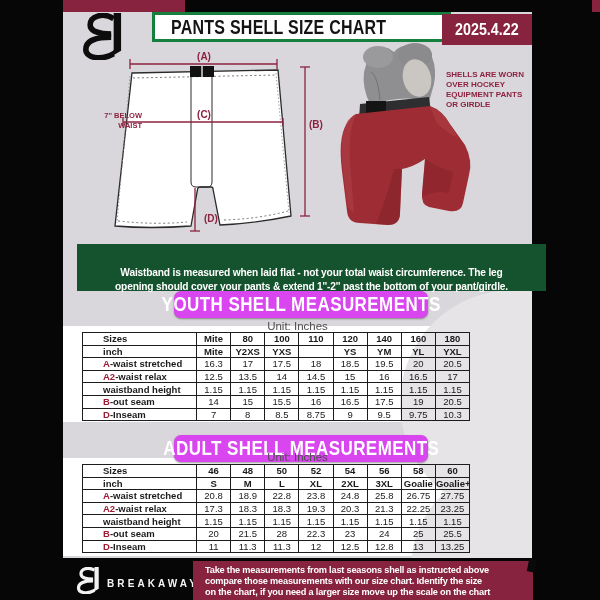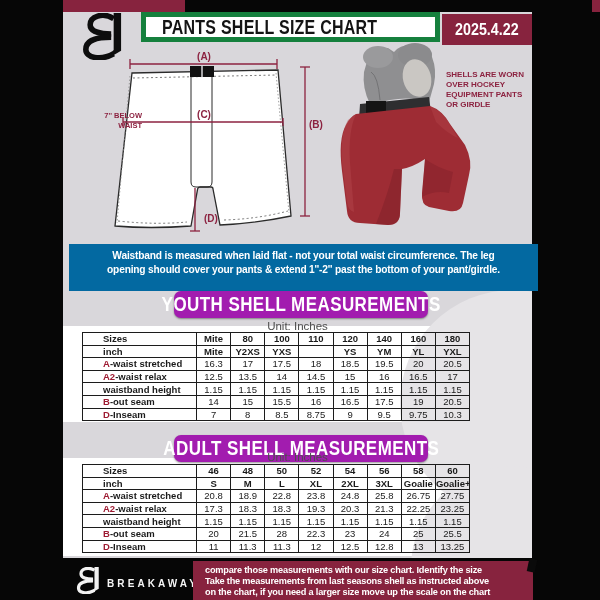--- a/index.html
+++ b/index.html
@@ -19,42 +19,42 @@
   .strip-right{left:532px;top:0;width:68px;height:600px;background:#060606;}
   .footer-bar{left:0;top:558px;width:600px;height:42px;background:#060606;}
 
   
   .topbar-maroon{left:63px;top:0;width:122px;height:12px;background:#87233e;}
   .topbar-black{left:185px;top:0;width:347px;height:12px;background:#060606;}
   .top-sliver{left:592px;top:0;width:8px;height:12px;background:#87233e;z-index:5;}
 
   
   .logo-header{left:80px;top:13px;width:50px;height:47px;color:#0d0d0d;}
-  .title-box{left:141px;top:12px;width:299px;height:30px;background:#ffffff;border:5px solid #15803d;
+  .title-box{left:152px;top:12px;width:299px;height:30px;background:#ffffff;border:3px solid #15803d;
              display:flex;align-items:center;padding-left:16px;box-sizing:border-box;}
   .title-box span{display:inline-block;transform:scaleX(.8);transform-origin:left center;
                   font-size:20px;font-weight:bold;color:#141414;white-space:nowrap;letter-spacing:.3px;}
   .date-box{left:442px;top:14px;width:90px;height:31px;background:#87233e;display:flex;align-items:center;justify-content:center;}
   .date-box span{display:inline-block;transform:scaleX(.84);font-size:17px;font-weight:bold;color:#fff;white-space:nowrap;}
 
   
   .pants-svg{left:100px;top:48px;width:230px;height:190px;}
   .below-waist{left:78px;top:111px;width:64px;text-align:right;color:#8c2240;
                font-size:7.5px;font-weight:bold;line-height:10px;}
   .photo-svg{left:338px;top:42px;width:150px;height:198px;}
   .photo-note{left:446px;top:70px;width:92px;color:#8c2240;font-size:8px;font-weight:bold;line-height:10px;}
 
   
-  .notice{left:69px;top:244px;width:469px;height:47px;background:#0369a1;color:#fff;
+  .notice{left:77px;top:244px;width:469px;height:47px;background:#14532d;color:#fff;
           text-align:center;font-size:10.2px;font-weight:bold;line-height:14.4px;
-          letter-spacing:-0.18px;padding-top:5px;box-sizing:border-box;}
+          letter-spacing:-0.18px;padding-top:22px;box-sizing:border-box;}
   .notice div{white-space:nowrap;}
 
   
-  .banner{width:254px;height:27px;background:#a21caf;border-radius:7px;
+  .banner{width:254px;height:27px;background:#d946ef;border-radius:7px;
           display:flex;align-items:center;justify-content:center;box-shadow:0 1px 2px rgba(0,0,0,.4);}
   .banner span{display:inline-block;transform:scaleX(.85);font-size:20px;font-weight:bold;color:#fff;
                white-space:nowrap;letter-spacing:.5px;}
   .bn-youth{left:174px;top:291px;}
   .bn-adult{left:174px;top:423px;margin-top:12px;}
   .unit{width:469px;text-align:center;font-size:11.5px;color:#4d4d4d;}
   .unit-youth{left:63px;top:320px;}
   .unit-adult{left:63px;top:451px;}
 
   
@@ -343,19 +343,19 @@
       </tbody>
     </table>
 
   <svg class="abs footer-logo" viewBox="0 0 64 76">
     <path d="M46,9 C28,-2 8,6 8,19 C8,30 24,34 42,34" fill="none" stroke="currentColor" stroke-width="9"></path>
     <path d="M42,39 C16,39 1,46 1,59 C1,72 24,78 46,66" fill="none" stroke="currentColor" stroke-width="9"></path>
     <path d="M46,0 L58,0 L58,61 L34,75 L44,62 L46,60 Z" fill="currentColor"></path>
   </svg>
   <div class="abs footer-brand">BREAKAWAY</div>
   <div class="abs footer-note">
+    <div>Take the measurements from last seasons shell as instructed above</div>
     <div>compare those measurements  with our size chart. Identify the size</div>
-    <div>Take the measurements from last seasons shell as instructed above</div>
     <div>on the chart, if you need a larger size move up the scale on the chart</div>
   </div>
   <div class="abs notch"></div>
 
 </div>
 
 </body></html>

